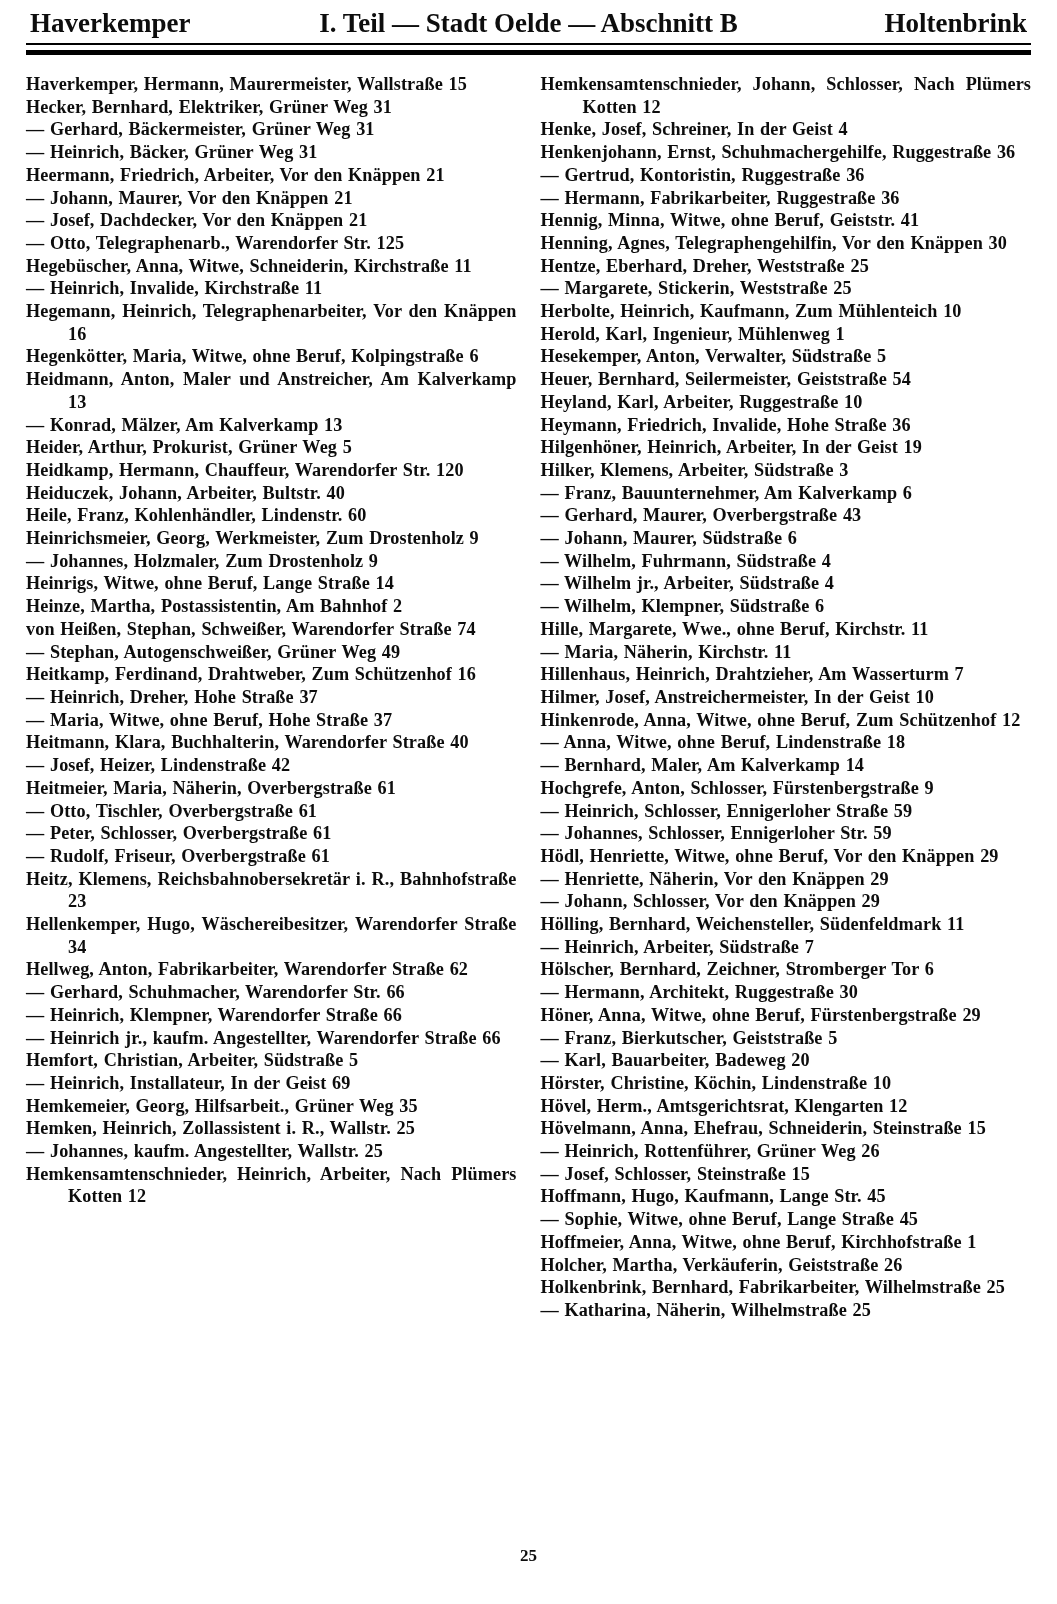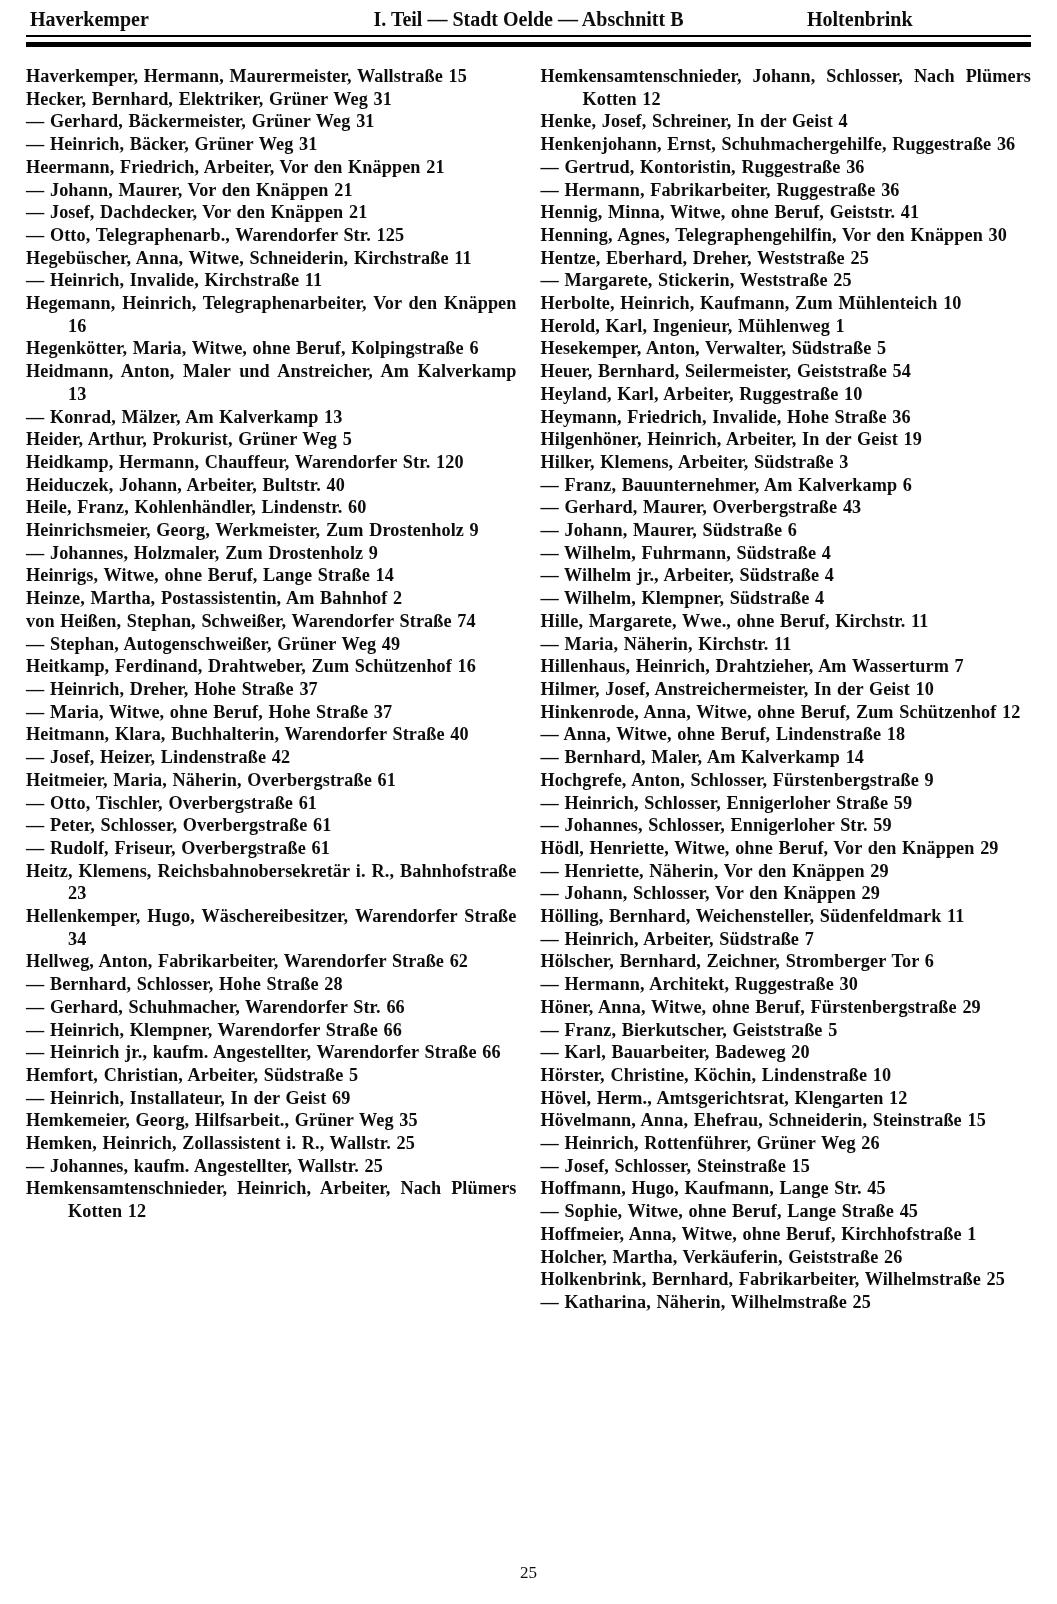--- a/index.html
+++ b/index.html
@@ -17,28 +17,28 @@
     font-family: "Liberation Serif", "DejaVu Serif", serif;
     box-sizing: border-box;
     padding: 8px 26px 0 26px;
     overflow: hidden;
   }
   .page-header {
     display: flex;
     align-items: baseline;
     justify-content: space-between;
     font-weight: bold;
-    font-size: 20px;
+    font-size: 27px;
     padding: 0 4px 4px 4px;
   }
   .guide-word {
     width: 220px;
     white-space: nowrap;
   }
-  .guide-word.right { }
+  .guide-word.right { text-align: right; }
   .header-title {
     flex: 1;
     text-align: center;
     white-space: nowrap;
   }
   .header-rule {
     height: 5px;
     border-top: 2px solid #000;
     border-bottom: 5px solid #000;
     margin-bottom: 18px;
@@ -59,24 +59,24 @@
     text-align: justify;
     padding-left: 42px;
     text-indent: -42px;
     letter-spacing: 0.1px;
     word-spacing: 1px;
   }
   .page-footer {
     position: absolute;
     left: 0;
     right: 0;
-    bottom: 21px;
+    bottom: 38px;
     text-align: center;
     font-size: 17px;
-    font-weight: normal;
+    font-weight: bold;
   }
 </style>
 </head>
 <body>
 
 <div class="page">
 
   <div class="page-header">
     <span class="guide-word">Haverkemper</span>
     <span class="header-title">I. Teil — Stadt Oelde — Abschnitt B</span>
@@ -116,21 +116,20 @@
         <p class="entry">— Maria, Witwe, ohne Beruf, Hohe Straße 37</p>
         <p class="entry">Heitmann, Klara, Buchhalterin, Warendorfer Straße 40</p>
         <p class="entry">— Josef, Heizer, Lindenstraße 42</p>
         <p class="entry">Heitmeier, Maria, Näherin, Overbergstraße 61</p>
         <p class="entry">— Otto, Tischler, Overbergstraße 61</p>
         <p class="entry">— Peter, Schlosser, Overbergstraße 61</p>
         <p class="entry">— Rudolf, Friseur, Overbergstraße 61</p>
         <p class="entry">Heitz, Klemens, Reichsbahnobersekretär i. R., Bahnhofstraße 23</p>
         <p class="entry">Hellenkemper, Hugo, Wäschereibesitzer, Warendorfer Straße 34</p>
         <p class="entry">Hellweg, Anton, Fabrikarbeiter, Warendorfer Straße 62</p>
-        <p class="entry">— Bernhard, Schlosser, Hohe Straße 28</p>
         <p class="entry">— Gerhard, Schuhmacher, Warendorfer Str. 66</p>
         <p class="entry">— Heinrich, Klempner, Warendorfer Straße 66</p>
         <p class="entry">— Heinrich jr., kaufm. Angestellter, Warendorfer Straße 66</p>
         <p class="entry">Hemfort, Christian, Arbeiter, Südstraße 5</p>
         <p class="entry">— Heinrich, Installateur, In der Geist 69</p>
         <p class="entry">Hemkemeier, Georg, Hilfsarbeit., Grüner Weg 35</p>
         <p class="entry">Hemken, Heinrich, Zollassistent i. R., Wallstr. 25</p>
         <p class="entry">— Johannes, kaufm. Angestellter, Wallstr. 25</p>
         <p class="entry">Hemkensamtenschnieder, Heinrich, Arbeiter, Nach Plümers Kotten 12</p>
       </div>
@@ -150,21 +149,21 @@
         <p class="entry">Heuer, Bernhard, Seilermeister, Geiststraße 54</p>
         <p class="entry">Heyland, Karl, Arbeiter, Ruggestraße 10</p>
         <p class="entry">Heymann, Friedrich, Invalide, Hohe Straße 36</p>
         <p class="entry">Hilgenhöner, Heinrich, Arbeiter, In der Geist 19</p>
         <p class="entry">Hilker, Klemens, Arbeiter, Südstraße 3</p>
         <p class="entry">— Franz, Bauunternehmer, Am Kalverkamp 6</p>
         <p class="entry">— Gerhard, Maurer, Overbergstraße 43</p>
         <p class="entry">— Johann, Maurer, Südstraße 6</p>
         <p class="entry">— Wilhelm, Fuhrmann, Südstraße 4</p>
         <p class="entry">— Wilhelm jr., Arbeiter, Südstraße 4</p>
-        <p class="entry">— Wilhelm, Klempner, Südstraße 4</p>
+        <p class="entry">— Wilhelm, Klempner, Südstraße 6</p>
         <p class="entry">Hille, Margarete, Wwe., ohne Beruf, Kirchstr. 11</p>
         <p class="entry">— Maria, Näherin, Kirchstr. 11</p>
         <p class="entry">Hillenhaus, Heinrich, Drahtzieher, Am Wasserturm 7</p>
         <p class="entry">Hilmer, Josef, Anstreichermeister, In der Geist 10</p>
         <p class="entry">Hinkenrode, Anna, Witwe, ohne Beruf, Zum Schützenhof 12</p>
         <p class="entry">— Anna, Witwe, ohne Beruf, Lindenstraße 18</p>
         <p class="entry">— Bernhard, Maler, Am Kalverkamp 14</p>
         <p class="entry">Hochgrefe, Anton, Schlosser, Fürstenbergstraße 9</p>
         <p class="entry">— Heinrich, Schlosser, Ennigerloher Straße 59</p>
         <p class="entry">— Johannes, Schlosser, Ennigerloher Str. 59</p>

